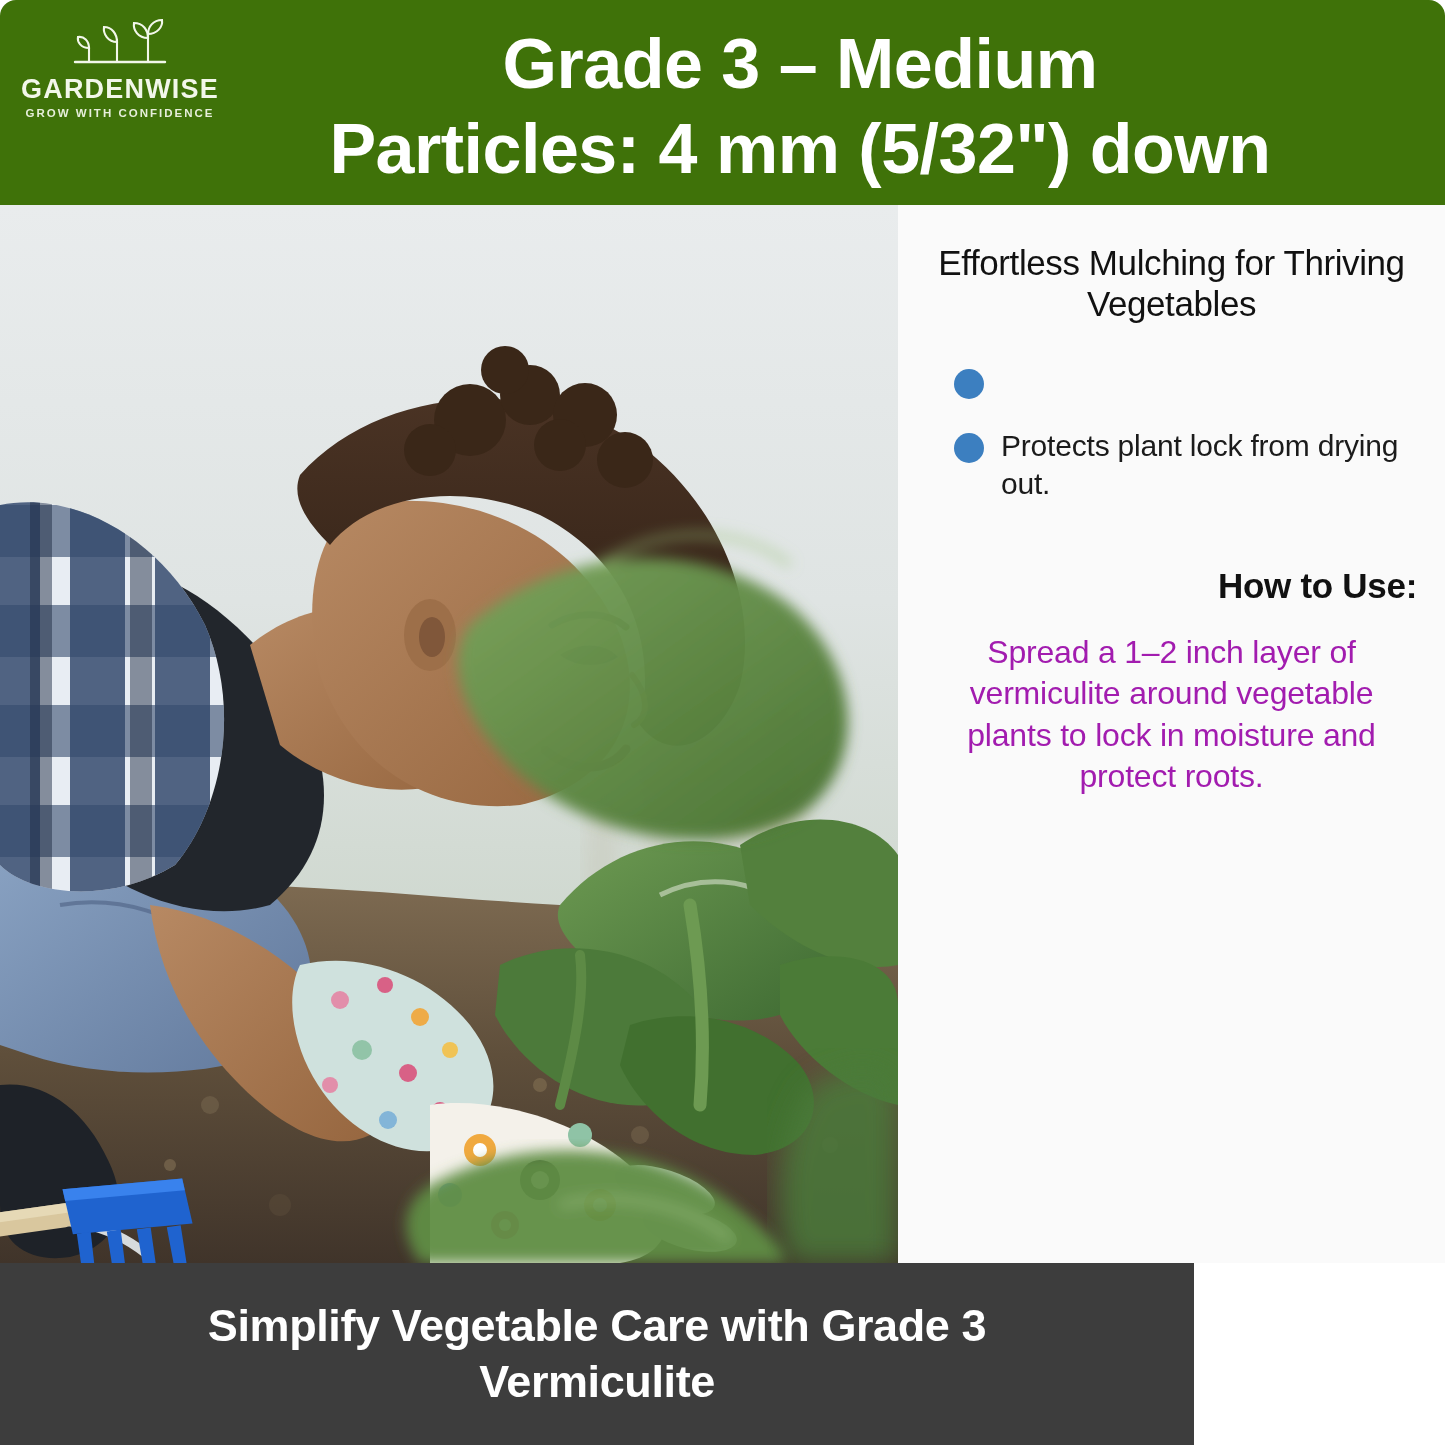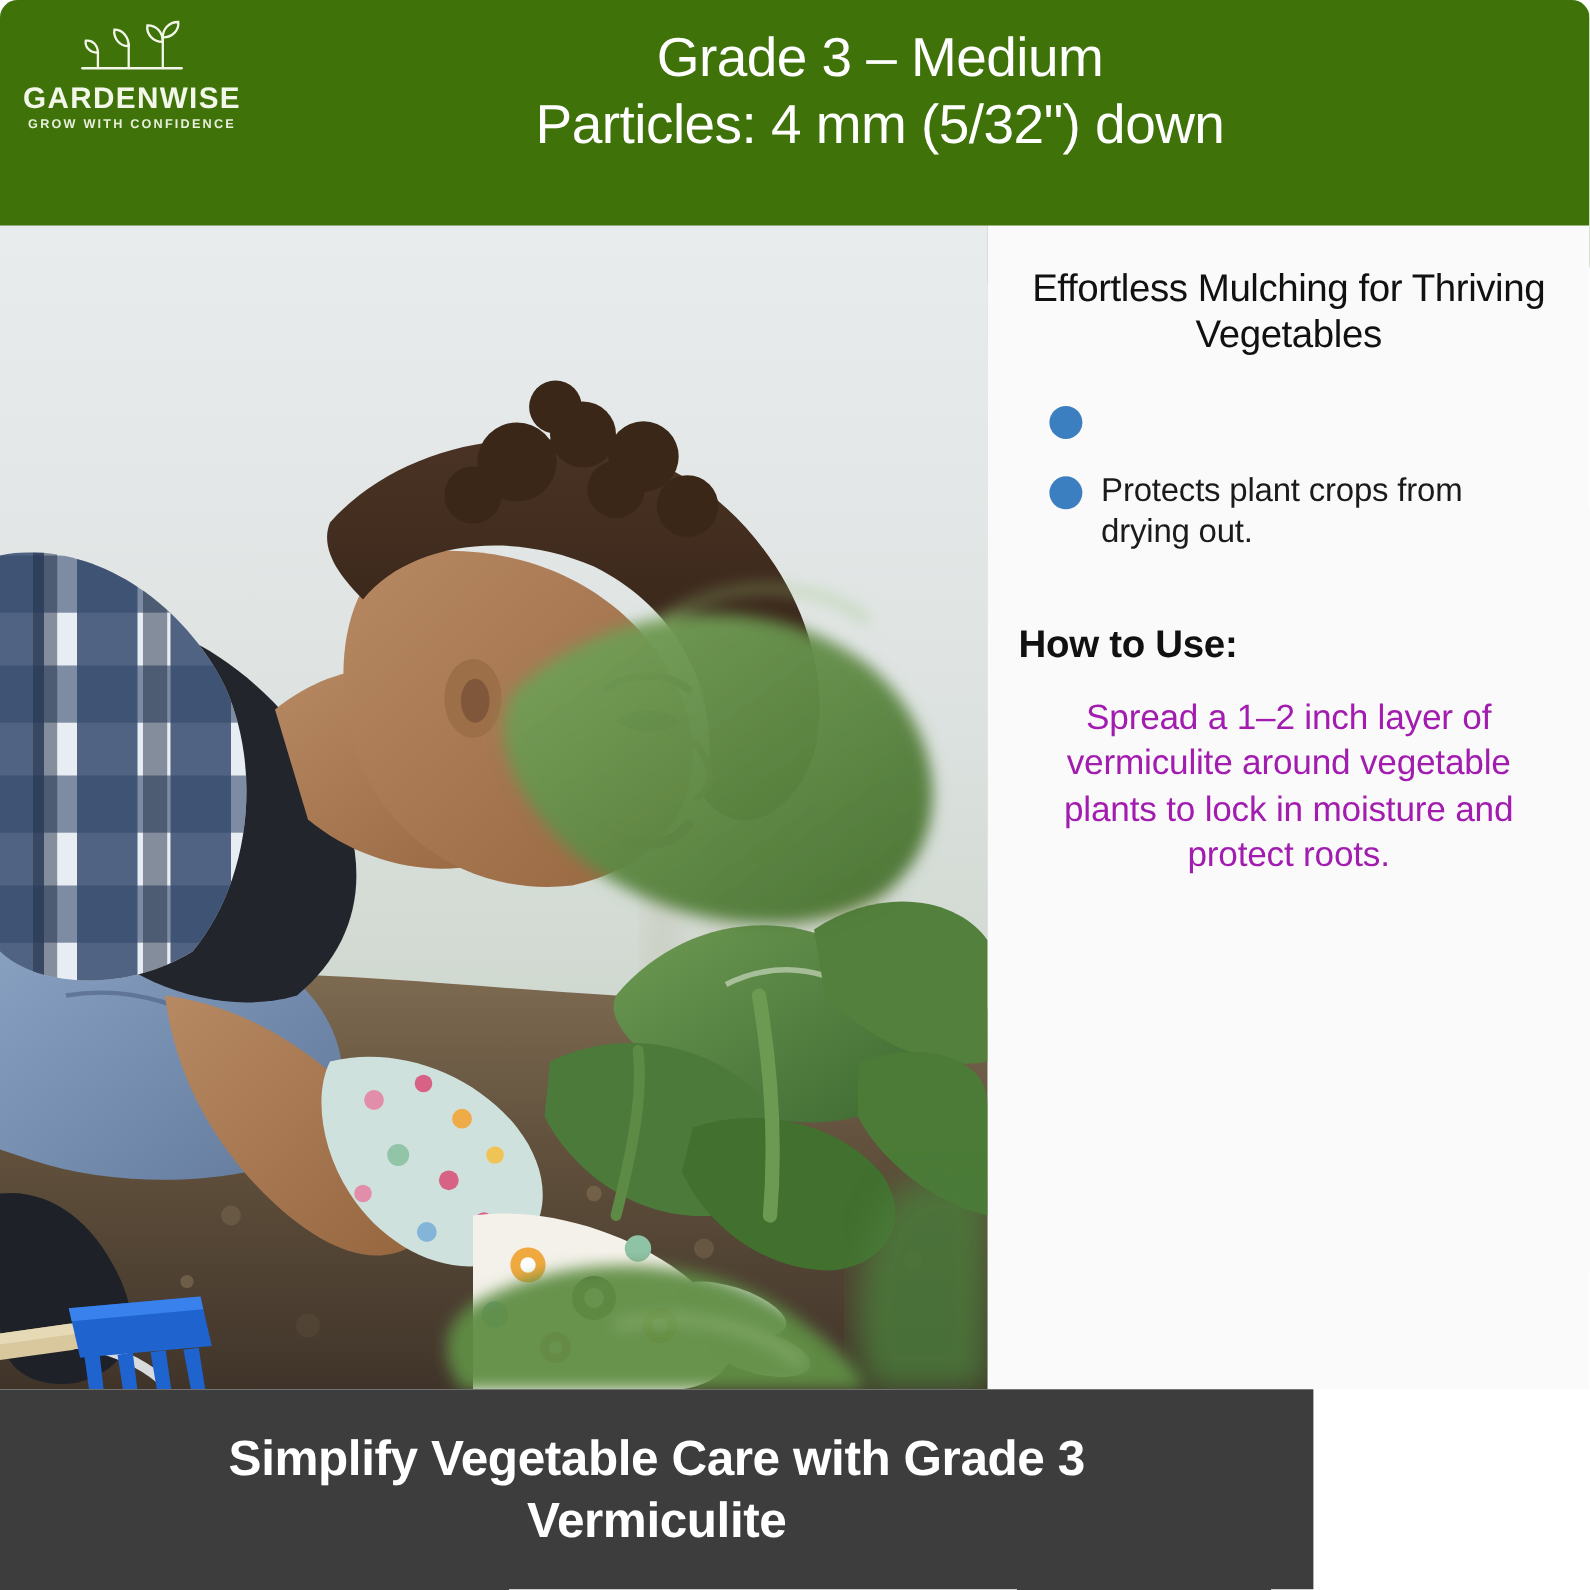--- a/index.html
+++ b/index.html
@@ -34,21 +34,21 @@
   .brand-tagline {
     color:#E7EFDB; font-size:11.5px; font-weight:700;
     letter-spacing:2.0px; margin-top:4px;
   }
 
   .header-titles {
     position:absolute; left:250px; top:22px; width:1100px;
     text-align:center; color:#FFFFFF;
   }
   .header-line {
-    font-size:50px; font-weight:400; line-height:1.22;
+    font-size:70px; font-weight:700; line-height:1.22;
     letter-spacing:-0.5px;
     white-space:nowrap;
     font-family:"Liberation Sans", sans-serif;
   }
 
   
   .photo {
     position:absolute; left:0; top:205px; width:898px; height:1058px;
     overflow:hidden;
     background:#cfd6d4;
@@ -79,21 +79,21 @@
     background:#3C7FC0;
     margin-top:6px; margin-right:17px;
   }
   .bullet-text {
     color:#1b1b1b; font-size:30px; line-height:1.28;
     font-weight:400; letter-spacing:-0.2px;
   }
 
   .howto-heading {
     margin-top:62px;
-    text-align:left;
+    text-align:right;
     color:#111111; font-size:35px; font-weight:700; letter-spacing:-0.3px;
   }
   .howto-body {
     margin-top:26px;
     text-align:center;
     color:#a21caf; font-size:32px; line-height:1.3; letter-spacing:-0.2px;
     padding:0 6px;
   }
 
   
@@ -350,21 +350,21 @@
   <div class="panel">
 
     <div class="panel-heading">Effortless Mulching for Thriving Vegetables</div>
 
     <div class="bullets">
       <div class="bullet-row">
         <span class="bullet-dot"></span>
       </div>
       <div class="bullet-row">
         <span class="bullet-dot"></span>
-        <span class="bullet-text">Protects plant crops from drying out.</span>
+        <span class="bullet-text">Protects plant lock from drying out.</span>
       </div>
     </div>
 
     <div class="howto-heading">How to Use:</div>
     <div class="howto-body">Spread a 1–2 inch layer of vermiculite around vegetable plants to lock in moisture and protect roots.</div>
   </div>
 
   <div class="footer">
     <div class="footer-text">Simplify Vegetable Care with Grade 3 Vermiculite</div>
   </div>

